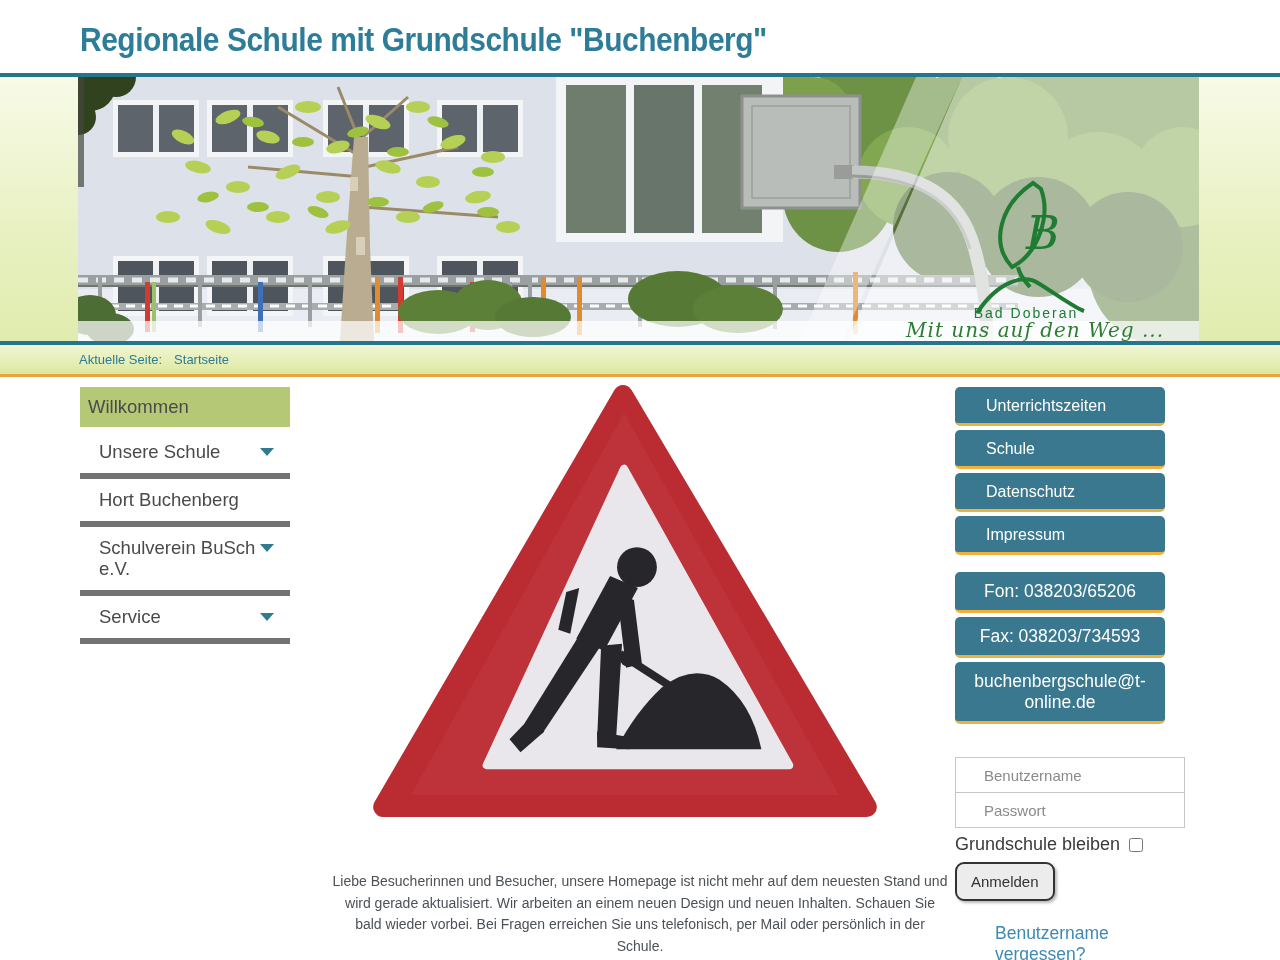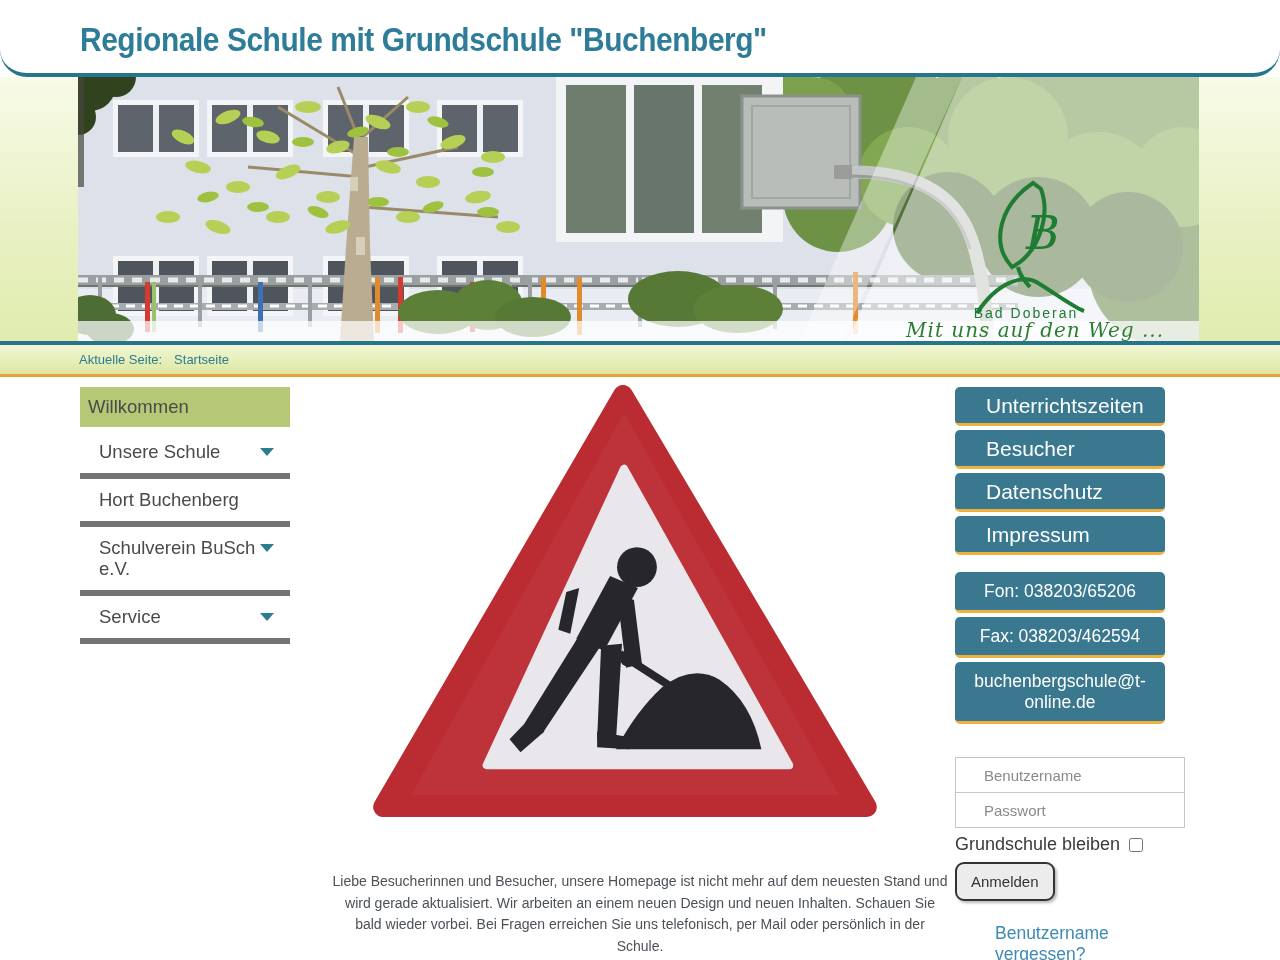--- a/index.html
+++ b/index.html
@@ -1,21 +1,21 @@
 <!DOCTYPE html>
 <html><head>
 <meta charset="utf-8">
 <style>
   * { margin:0; padding:0; box-sizing:border-box; }
   html,body { width:1280px; height:960px; overflow:hidden; background:#fff;
               font-family:"Liberation Sans", sans-serif; }
   .page { position:relative; width:1280px; height:960px; background:#fff; }
 
   
-  .header { position:relative; height:77px; background:#fff; border-bottom:4px solid #27758c;border-radius:27px; }
+  .header { position:relative; height:77px; background:#fff; border-bottom:4px solid #27758c; }
   .header h1 { position:absolute; left:80px; top:20px; font-size:34px; font-weight:bold;
                color:#2e7d98; letter-spacing:-0.5px; white-space:nowrap;
                transform:scaleX(0.88); transform-origin:left center; }
 
   
   .hero { position:relative; height:264px;
           background:linear-gradient(180deg,#f7fbe8 0%,#e9f1c4 55%,#e0ecae 100%); }
   .banner { position:absolute; left:78px; top:0; width:1121px; height:264px; display:block; }
 
   
@@ -38,21 +38,21 @@
 
   
   .sign { position:absolute; left:370px; top:6px; width:515px; height:438px; }
   .notice { position:absolute; left:330px; top:494px; width:620px; text-align:center;
             font-size:14px; line-height:21.5px; color:#4b5157; }
 
   
   .rightcol { position:absolute; left:955px; top:10px; width:232px; }
   .qbtn { display:block; width:210px; background:#39788f; color:#fff; text-align:left;
           border:none; border-bottom:3px solid #efb13e; border-radius:5px;
-          padding:8px 6px 7px 31px; font-size:21px; margin-bottom:4px;
+          padding:8px 6px 7px 31px; font-size:16px; margin-bottom:4px;
           font-family:inherit; cursor:pointer; line-height:21px; }
   .qbtn.center { text-align:center; padding:9px 10px 8px 10px; font-size:17.5px; }
   .contact-group { margin-top:17px; }
   .login { margin-top:33px; }
   .login input[type=text], .login input[type=password] {
       width:230px; height:36px; border:1px solid #c6c6c6; padding:0 28px; font-size:15px;
       color:#555; font-family:inherit; background:#fff; display:block; }
   .login input+input { margin-top:-1px; }
   .login input::placeholder { color:#8a8a8a; opacity:1; }
   .remember { margin-top:6px; font-size:18px; color:#3a3a3a; display:flex; align-items:center; }
@@ -314,27 +314,27 @@
         <polygon points="231,264 252,262 246,358 227,358"></polygon>
         <polygon points="227,350 261,356 259,368 227,366"></polygon>
         <path d="M246,368 Q266,330 292,306 Q322,282 350,298 Q382,320 392,368 Z"></path>
       </g>
     </svg>
 
     <div class="notice">Liebe Besucherinnen und Besucher, unsere Homepage ist nicht mehr auf dem neuesten Stand und wird gerade aktualisiert. Wir arbeiten an einem neuen Design und neuen Inhalten. Schauen Sie bald wieder vorbei. Bei Fragen erreichen Sie uns telefonisch, per Mail oder persönlich in der Schule.</div>
 
     <div class="rightcol">
       <button class="qbtn">Unterrichtszeiten</button>
-      <button class="qbtn">Besucher</button>
+      <button class="qbtn">Schule</button>
       <button class="qbtn">Datenschutz</button>
       <button class="qbtn">Impressum</button>
 
       <div class="contact-group">
         <button class="qbtn center">Fon: 038203/65206</button>
-        <button class="qbtn center">Fax: 038203/462594</button>
+        <button class="qbtn center">Fax: 038203/734593</button>
         <button class="qbtn center">buchenbergschule@t-online.de</button>
       </div>
 
       <form class="login">
         <input type="text" placeholder="Benutzername" style="">
         <input type="password" placeholder="Passwort" style="">
         <div class="remember">
           <span>Grundschule bleiben</span>
           <input type="checkbox" style="">
         </div>

